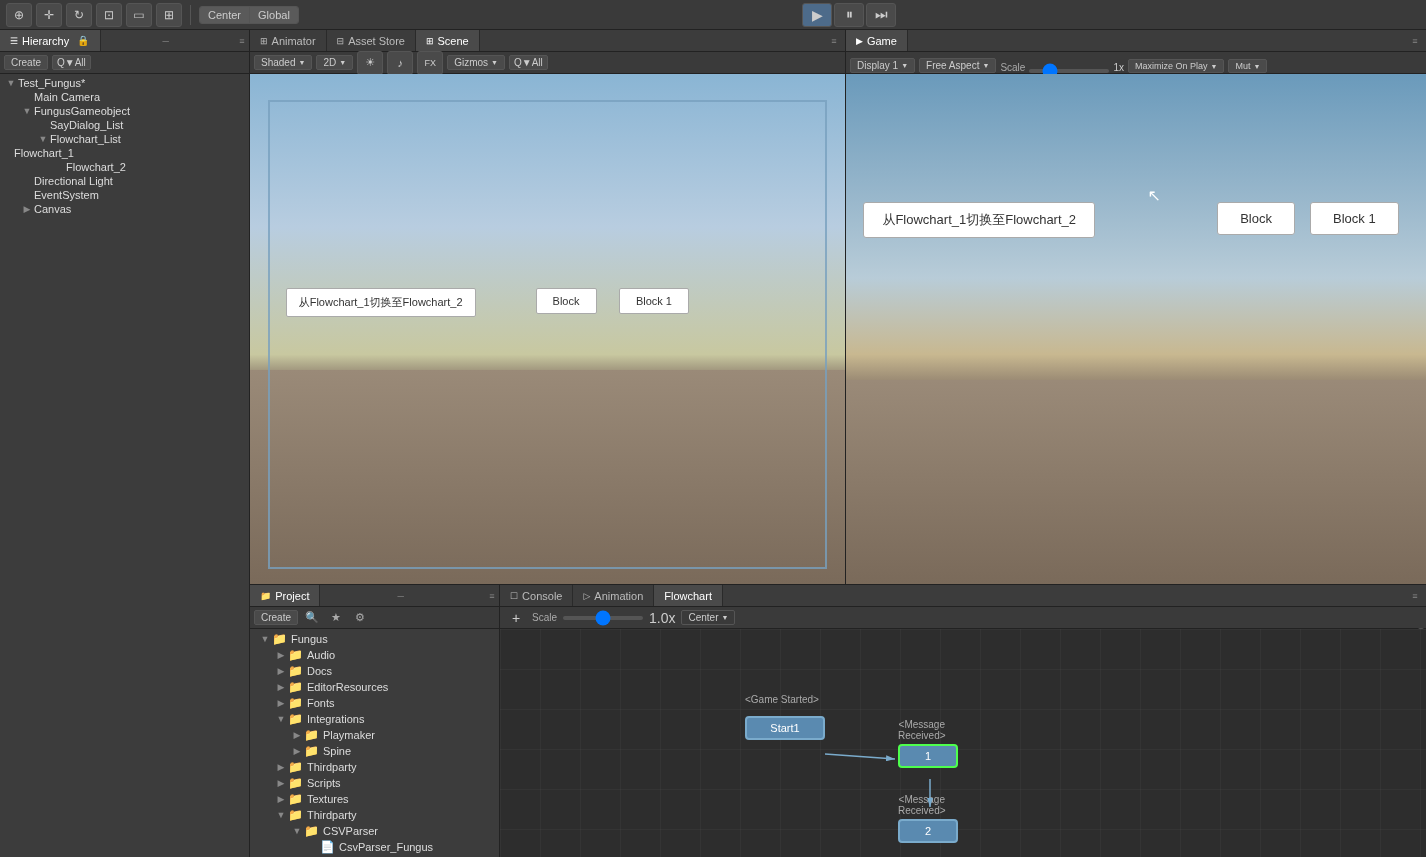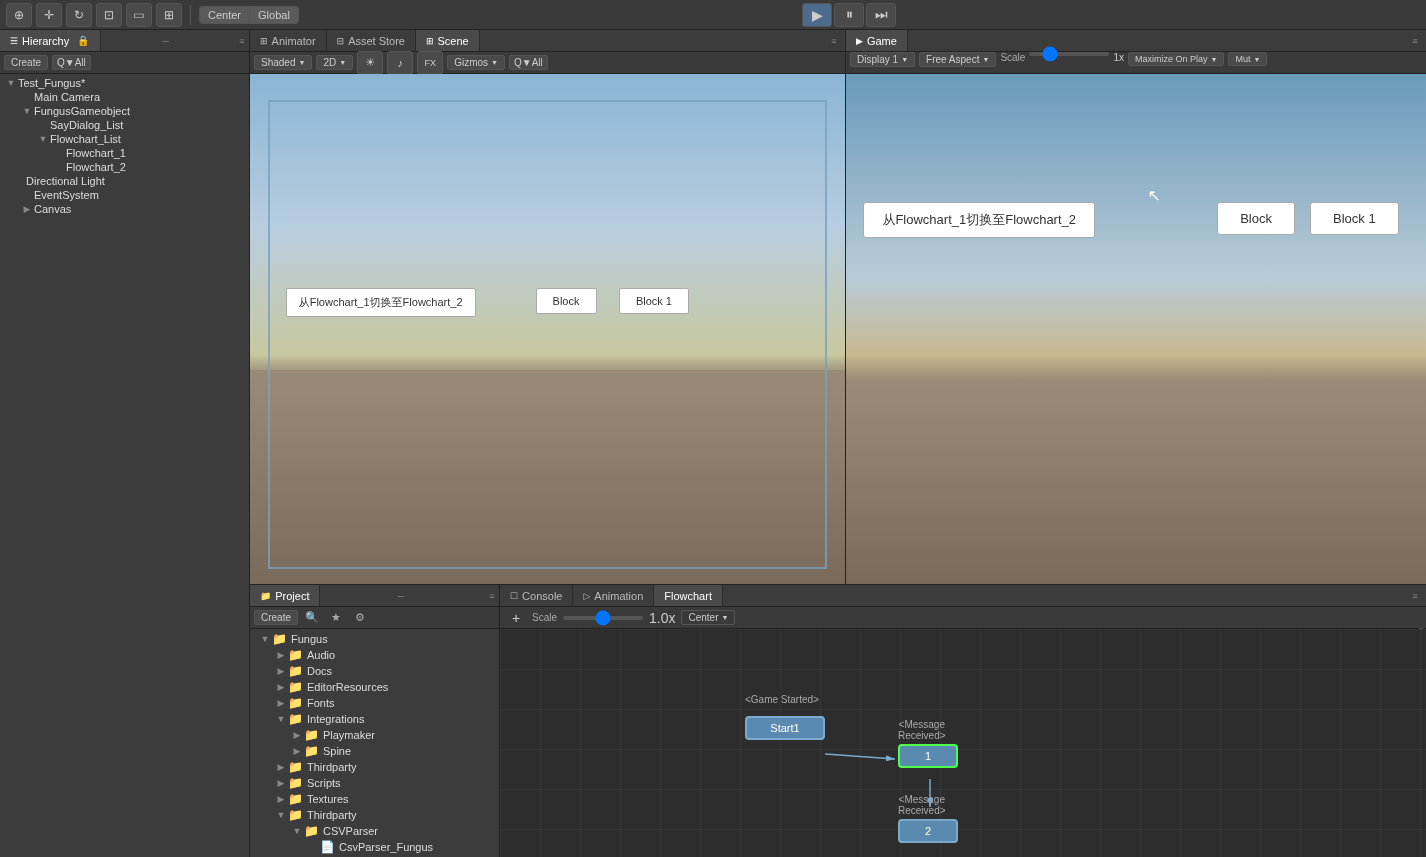--- a/index.html
+++ b/index.html
@@ -255,21 +255,21 @@
       background: #3c3c3c;
       border-bottom: 1px solid #222;
       display: flex;
       align-items: center;
     }
     .game-toolbar {
       height: 22px;
       background: #3a3a3a;
       border-bottom: 1px solid #222;
       display: flex;
-      align-items: flex-start;
+      align-items: flex-end;
       padding: 0 4px;
       gap: 4px;
     }
     .game-viewport {
       flex: 1;
       background: linear-gradient(180deg, #6a9abb 0%, #9ab8cc 25%, #b8ccd8 40%, #c8b890 55%, #8a7a6a 62%, #7a6a5a 100%);
       position: relative;
       overflow: hidden;
     }
     .game-ground {
@@ -466,31 +466,31 @@
       <div class="tree-item" style="padding-left:36px;align-items:center;">
         <span class="tree-toggle" style="visibility:hidden;">▶</span>
         <span class="tree-label">SayDialog_List</span>
       </div>
 
       <div class="tree-item" style="padding-left:36px;">
         <span class="tree-toggle">▼</span>
         <span class="tree-label">Flowchart_List</span>
       </div>
 
-      <div class="tree-item" style="padding-left:52px;">
+      <div class="tree-item" style="">
         <span class="tree-toggle" style="visibility:hidden;">▶</span>
         <span class="tree-label">Flowchart_1</span>
       </div>
 
       <div class="tree-item" style="padding-left:52px;">
         <span class="tree-toggle" style="visibility:hidden;">▶</span>
         <span class="tree-label">Flowchart_2</span>
       </div>
 
-      <div class="tree-item" style="padding-left:12px;">
+      <div class="tree-item" style="padding-left:20px;">
         <span class="tree-toggle" style="visibility:hidden;">▶</span>
         <span class="tree-label">Directional Light</span>
       </div>
 
       <div class="tree-item" style="padding-left:20px;">
         <span class="tree-toggle" style="visibility:hidden;">▶</span>
         <span class="tree-label">EventSystem</span>
       </div>
 
       <div class="tree-item" style="padding-left:20px;">

